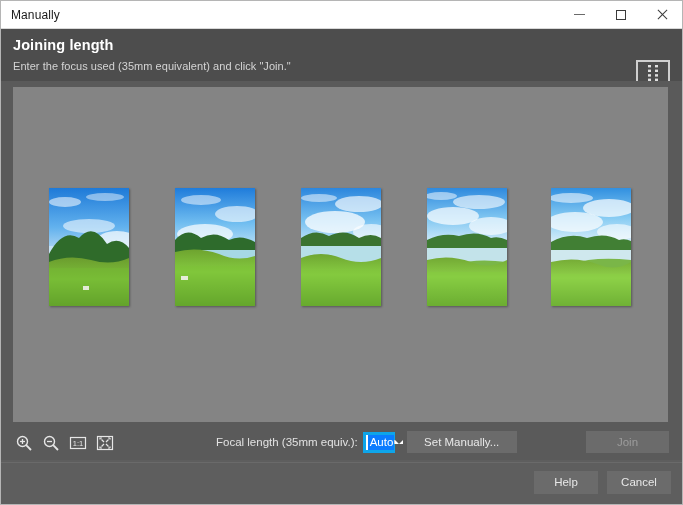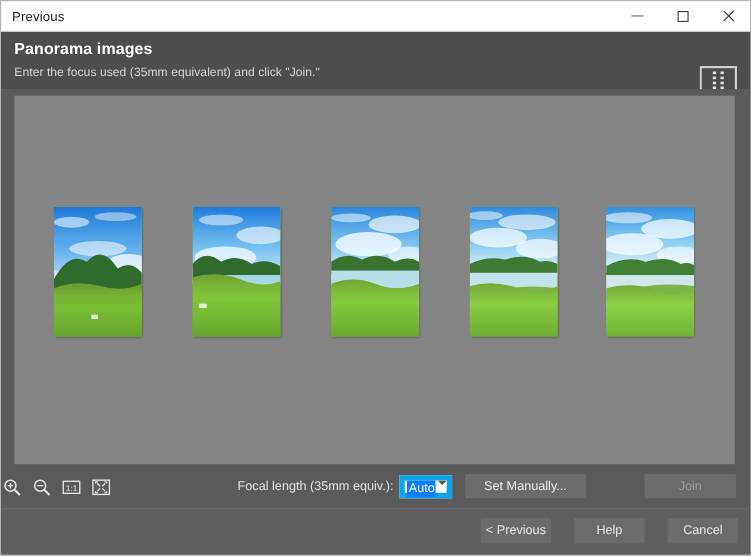--- a/index.html
+++ b/index.html
@@ -152,20 +152,21 @@
     right: 0;
     top: 345px;
     height: 34px;
     display: flex;
     align-items: center;
   }
   .zoomtools {
     display: flex;
     align-items: center;
     gap: 7px;
+    padding-left: 13px;
   }
   .tool-btn {
     width: 20px;
     height: 20px;
     display: flex;
     align-items: center;
     justify-content: center;
   }
 
   .focal-group {
@@ -177,27 +178,27 @@
     left: 215px;
     top: 5px;
   }
   .focal-label {
     font-size: 11.5px;
     color: #e2e2e2;
     margin-right: 5px;
     white-space: nowrap;
   }
   .combo {
-    width: 48px;
+    width: 32px;
     height: 21px;
     background: #ffffff;
-    border: 5px solid #0ea5e9;
+    border: 3px solid #0ea5e9;
     box-sizing: border-box;
     display: flex;
-    align-items: flex-start;
+    align-items: center;
     font-size: 11.5px;
   }
   .combo-text {
     flex: 1;
     display: flex;
     align-items: center;
     padding-left: 2px;
   }
   .combo-text span {
     background: #0a7cff;
@@ -222,21 +223,20 @@
   .btn {
     background: #6b6b6b;
     border: none;
     color: #e8e8e8;
     font-size: 11.5px;
     font-family: "Liberation Sans", sans-serif;
     height: 22px;
     padding: 0 10px;
     cursor: default;
     line-height: 22px;
-    margin-left: 12px;
   }
   .btn.setmanual {
     margin-left: 12px;
     width: 110px;
     padding: 0;
   }
   .btn.join {
     position: absolute;
     right: 13px;
     top: 5px;
@@ -272,36 +272,36 @@
     height: 23px;
     line-height: 23px;
   }
 </style>
 </head>
 <body>
 
 <div class="window">
 
   <div class="titlebar">
-    <div class="titlebar-title">Previous</div>
+    <div class="titlebar-title">Manually</div>
     <div class="winbuttons">
       <div class="winbtn">
         <div class="glyph-min"></div>
       </div>
       <div class="winbtn">
         <div class="glyph-max"></div>
       </div>
       <div class="winbtn close">
         <div class="glyph-close"></div>
       </div>
     </div>
   </div>
 
   <div class="header">
-    <div class="header-title">Panorama images</div>
+    <div class="header-title">Joining length</div>
     <div class="header-sub">Enter the focus used (35mm equivalent) and click "Join."</div>
     <div class="header-icon">
       <svg viewBox="0 0 34 26" width="34" height="26">
         <rect x="1" y="1" width="32" height="24" fill="none" stroke="#cfcfcf" stroke-width="2"></rect>
         <rect x="4" y="4" width="26" height="18" fill="#4d4d4d"></rect>
         <g fill="#e0e0e0">
           <rect x="12" y="5" width="3" height="2.4"></rect>
           <rect x="12" y="9.6" width="3" height="2.4"></rect>
           <rect x="12" y="14.2" width="3" height="2.4"></rect>
           <rect x="12" y="18.6" width="3" height="2.4"></rect>
@@ -500,18 +500,17 @@
         <button class="btn setmanual">Set Manually...</button>
       </div>
 
       <button class="btn join">Join</button>
     </div>
 
     <div class="separator"></div>
   </div>
 
   <div class="footer">
-    <button class="btn">&lt; Previous</button>
     <button class="btn">Help</button>
     <button class="btn">Cancel</button>
   </div>
 
 </div>
 
 </body></html>

